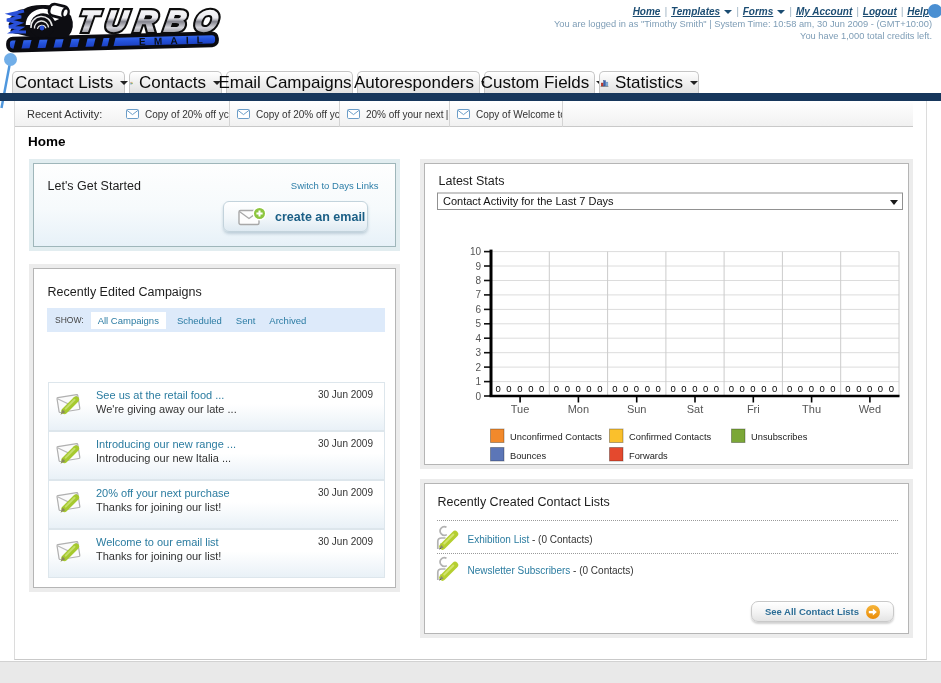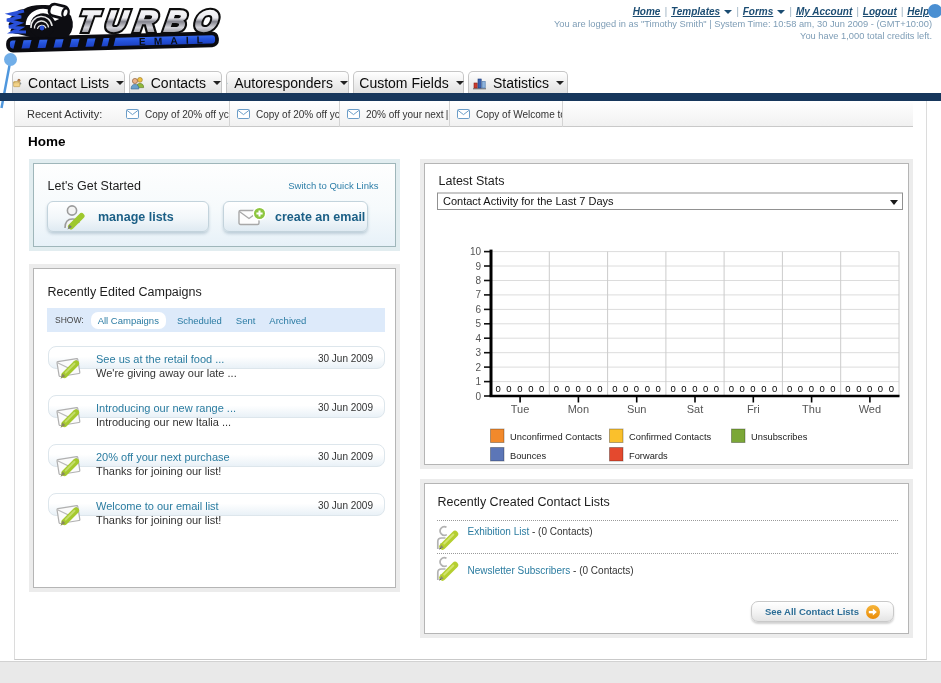--- a/index.html
+++ b/index.html
@@ -10,21 +10,21 @@
   .toplinks span.lnk { text-decoration:underline; }
   .toplinks span.sep { color:#9ab0c0; font-weight:normal; padding:0 4px; }
   .tarr { display:inline-block; width:0; height:0; border-left:4px solid transparent;
     border-right:4px solid transparent; border-top:4px solid #1b4c72; margin-left:4px; vertical-align:1px;}
   .loginfo { top:19px; right:9px; font-size:9.3px; color:#7e9db6; text-align:right; line-height:11.5px; }
   .helpdot { top:4px; left:928px; width:14px; height:14px; border-radius:50%; background:#4a8fd2; }
   
   .tabs { top:71px; left:12px; display:flex; }
   .tab { height:23px; border:1px solid #c6c6c6; border-bottom:none; border-radius:5px 5px 0 0;
     background:linear-gradient(#ffffff,#ececec 60%,#e0e0e0); margin-right:4px;
-    display:flex; align-items:center; justify-content:center; font-size:14px; color:#0b0b0b; white-space:nowrap; }
+    display:flex; align-items:center; justify-content:center; font-size:17px; color:#0b0b0b; white-space:nowrap; }
   .tab svg { margin-right:6px; }
   .tab .tarr { border-top-color:#222; margin-left:7px; }
   .navybar { top:93px; left:0; width:941px; height:8px; background:#17375c; }
   
   .frame { top:101px; left:14px; width:913px; height:559px; background:#fff;
     border-left:1px solid #dcdcdc; border-right:1px solid #dcdcdc; border-bottom:1px solid #c9c9c9; }
   .recentbar { top:101px; left:15px; width:898px; height:26px;
     background:linear-gradient(#ffffff,#f1f1f1); border-bottom:1px solid #c9c9c9; }
   .recentbar .lbl { position:absolute; left:12px; top:7px; font-size:11px; color:#333; }
   .ritem { position:absolute; top:0; height:26px; display:flex; align-items:center;
@@ -39,23 +39,23 @@
   .ptitle { position:absolute; font-size:12.5px; color:#1d1d1d; }
   .qlink { position:absolute; font-size:9.5px; color:#2d7ea8; }
   .bigbtn { position:absolute; height:31px; border:1px solid #c3d3dc; border-radius:6px;
     background:linear-gradient(#ffffff,#f2f7fa 55%,#dfeaf2); box-shadow:0 2px 3px rgba(120,150,170,.4);
     display:flex; align-items:center; justify-content:flex-start; padding-left:14px;
     font-size:12.5px; font-weight:bold; color:#1b5f86; white-space:nowrap; }
   .bigbtn svg { margin-right:11px; }
   .showbar { position:absolute; left:13.5px; top:39px; width:338px; height:24px; background:#ddeafa;
     display:flex; align-items:center; font-size:9.5px; color:#2a7ba3; }
   .showbar .sl { font-size:8.5px; color:#444; margin:0 7px 0 8px; }
-  .pill { background:#fff; border-radius:7px; padding:3px 7px; color:#2a7ba3; }
-  .crow { position:absolute; left:14.5px; width:337px; height:23px; border:1px solid #dde6ec;
-    border-radius:8px; background:linear-gradient(#ffffff 45%,#e9f1f7); }
+  .pill { background:#fff; border-radius:0; padding:3px 7px; color:#2a7ba3; }
+  .crow { position:absolute; left:14.5px; width:337px; height:49px; border:1px solid #dde6ec;
+    border-radius:0; background:linear-gradient(#ffffff 45%,#e9f1f7);margin-top:36px; }
   .crow .ct { position:absolute; left:47px; top:6px; font-size:11px; color:#2b7ca0; }
   .crow .cs { position:absolute; left:47px; top:20px; font-size:11px; color:#333;text-align:center; }
   .crow .cd { position:absolute; right:11px; top:6px; font-size:10px; color:#333; }
   .crow svg { position:absolute; left:7px; top:6px; }
   .graybtn { position:absolute; border:1px solid #c9c9c9; border-radius:7px;
     background:linear-gradient(#ffffff,#f3f3f3 55%,#e4e4e4); box-shadow:0 2px 2px rgba(0,0,0,.18);
     display:flex; align-items:center; justify-content:center; font-size:9.5px; font-weight:bold; color:#2d6e96; white-space:nowrap; }
   .graybtn svg { margin-left:7px; }
   .dotline { position:absolute; left:12px; width:461px; border-top:1px dotted #9a9a9a; }
   .clrow-t { position:absolute; left:43px; font-size:10px; color:#333; }
@@ -129,20 +129,24 @@
         <path d="M7 8 q3.5 -3 7 0 l0 2 -7 0 z" fill="#9aa8b8" stroke="#5a6a7a" stroke-width=".6"></path>
         <rect x="1" y="5.5" width="11" height="9" rx="1" fill="#f3d389" stroke="#a8832f" stroke-width=".8"></rect>
         <path d="M1 7.5 l4 -2 4 0 1 2 z" fill="#fbe8b4" stroke="#a8832f" stroke-width=".7"></path>
       </svg>Contact Lists<span class="tarr"></span></div>
   <div class="tab" style="width:93px"><svg width="16" height="16" viewBox="0 0 16 16">
         <circle cx="10.8" cy="4.6" r="2.6" fill="#f0c040" stroke="#9a7a20" stroke-width=".7"></circle>
         <path d="M6.8 13 q0 -4.5 4 -4.5 q4 0 4 4.5 z" fill="#8fb83a" stroke="#5a7a20" stroke-width=".7"></path>
         <circle cx="5.4" cy="5.8" r="2.8" fill="#e9b18a" stroke="#8a5a30" stroke-width=".7"></circle>
         <path d="M1.2 14.5 q0 -5 4.2 -5 q4.2 0 4.2 5 z" fill="#6aa0cc" stroke="#3a6a96" stroke-width=".7"></path>
       </svg>Contacts<span class="tarr"></span></div>
+  <div class="tab" style="width:127px"><svg width="17" height="13" viewBox="0 0 17 13">
+        <rect x=".7" y=".7" width="15.6" height="11.6" rx="1" fill="#eef5fb" stroke="#4a7aaa" stroke-width="1.4"></rect>
+        <path d="M1 1.5 L8.5 7.5 L16 1.5" fill="none" stroke="#4a7aaa" stroke-width="1.2"></path>
+      </svg>Email Campaigns<span class="tarr"></span></div>
   <div class="tab" style="width:123px"><svg width="17" height="15" viewBox="0 0 17 15">
         <rect x=".7" y=".7" width="14" height="10.6" rx="1" fill="#eef5fb" stroke="#4a7aaa" stroke-width="1.3"></rect>
         <path d="M1 1.5 L7.7 6.8 L14.4 1.5" fill="none" stroke="#4a7aaa" stroke-width="1.1"></path>
         <path d="M7 9 q1 4 6 3.4 l-.6 2 3.8-3 -3-3 -.5 1.8 q-3.6.6 -4-2.2 z" fill="#6fae2e" stroke="#3f7a12" stroke-width=".5"></path>
       </svg>Autoresponders<span class="tarr"></span></div>
   <div class="tab" style="width:111px"><svg width="15" height="15" viewBox="0 0 15 15">
         <rect x="4.5" y=".7" width="9" height="10.5" fill="#dcebf8" stroke="#5585b5" stroke-width="1"></rect>
         <rect x="1.5" y="3.7" width="9" height="10.5" fill="#f2f8fd" stroke="#5585b5" stroke-width="1"></rect>
         <path d="M3.2 6.2 h5.6 M3.2 8.4 h5.6 M3.2 10.6 h5.6 M3.2 12.4 h4" stroke="#8fb6d8" stroke-width=".9"></path>
       </svg>Custom Fields<span class="tarr"></span></div>
@@ -172,28 +176,21 @@
   <div class="ritem" style="left:434px;width:113px"><svg width="13" height="10" viewBox="0 0 13 10">
         <rect x=".5" y=".5" width="12" height="9" rx="1.2" fill="#fff" stroke="#6b9dc8"></rect>
         <path d="M.8 1.2 L6.5 5.6 L12.2 1.2" fill="none" stroke="#6b9dc8"></path>
       </svg>Copy of Welcome tc</div>
   <div style="position:absolute;left:547px;top:0;height:26px;border-left:1px solid #d4d4d4"></div>
 </div>
 <div class="abs hometitle">Home</div>
 
 <div class="abs panelB" style="left:32.5px;top:163px;width:363px;height:84px">
   <div class="ptitle" style="left:14px;top:15px">Let's Get Started</div>
-  <div class="qlink" style="right:16px;top:16px">Switch to Quick Links</div>
-  <div class="bigbtn" style="left:13.5px;top:37px;width:162px">
-    <svg width="25" height="26" viewBox="0 0 25 26">
-        <circle cx="10" cy="6.5" r="4.6" fill="#f4f4f4" stroke="#9c9c9c" stroke-width="1.6"></circle>
-        <path d="M3 24 q0 -9 7.5 -9 q5 0 6.6 4" fill="#f4f4f4" stroke="#9c9c9c" stroke-width="1.6"></path>
-        <line x1="9" y1="22.5" x2="19.5" y2="12" stroke="#9ec82e" stroke-width="6" stroke-linecap="round"></line>
-        <path d="M5.5 25.5 l4.5 -2.5 -2.5 -2.3 z" fill="#777"></path>
-      </svg>manage lists</div>
+  <div class="qlink" style="right:16px;top:16px">Switch to Days Links</div>
   <div class="bigbtn" style="left:189.5px;top:37px;width:145px;">
     <svg style="margin-right:8px" width="29" height="22" viewBox="0 0 29 22">
         <rect x="1" y="4.5" width="20" height="14" rx="1.5" fill="#fdfdfd" stroke="#a8a8a8" stroke-width="1.4"></rect>
         <path d="M1.4 5.5 L11 12.5 L20.6 5.5" fill="none" stroke="#a8a8a8" stroke-width="1.3"></path>
         <circle cx="21.5" cy="7.5" r="6.2" fill="#8dc63f" stroke="#fff" stroke-width="1.4"></circle>
         <path d="M18.4 6.5 h2.1 v-2.1 h2 v2.1 h2.1 v2 h-2.1 v2.1 h-2 v-2.1 h-2.1 z" fill="#fff"></path>
       </svg>create an email</div>
 </div>
 
 <div class="abs panelW" style="left:32.5px;top:268px;width:363px;height:320px">
@@ -375,21 +372,21 @@
   <div class="dotline" style="top:36px"></div>
   <svg class="abs" style="left:10px;top:41px" width="26" height="25" viewBox="0 0 26 25">
       <path d="M11.5 2.2 A4.3 4.3 0 1 0 11.8 9.6" fill="none" stroke="#b2b2b2" stroke-width="1.7"></path>
       <path d="M2.8 24 V16.5 Q2.8 13 6.5 13 H10.5" fill="none" stroke="#b2b2b2" stroke-width="1.7"></path>
       <path d="M6 18 V23" stroke="#c4c4c4" stroke-width="1.4"></path>
       <line x1="7.5" y1="21.5" x2="20" y2="9" stroke="#b5cf30" stroke-width="6.4" stroke-linecap="round"></line>
       <line x1="9.2" y1="18.6" x2="18.3" y2="9.5" stroke="#d3e470" stroke-width="2" stroke-linecap="round"></line>
       <path d="M4.2 24.6 l4.4 -2.2 -2.4 -2.4 z" fill="#8a8a70"></path>
       <path d="M4.2 24.6 l1.8 -0.9 -1 -1 z" fill="#444"></path>
     </svg>
-  <div class="clrow-t" style="top:42px"><b>Exhibition List</b> - (0 Contacts)</div>
+  <div class="clrow-t" style="top:50px"><b>Exhibition List</b> - (0 Contacts)</div>
   <div class="dotline" style="top:69px"></div>
   <svg class="abs" style="left:10px;top:72px" width="26" height="25" viewBox="0 0 26 25">
       <path d="M11.5 2.2 A4.3 4.3 0 1 0 11.8 9.6" fill="none" stroke="#b2b2b2" stroke-width="1.7"></path>
       <path d="M2.8 24 V16.5 Q2.8 13 6.5 13 H10.5" fill="none" stroke="#b2b2b2" stroke-width="1.7"></path>
       <path d="M6 18 V23" stroke="#c4c4c4" stroke-width="1.4"></path>
       <line x1="7.5" y1="21.5" x2="20" y2="9" stroke="#b5cf30" stroke-width="6.4" stroke-linecap="round"></line>
       <line x1="9.2" y1="18.6" x2="18.3" y2="9.5" stroke="#d3e470" stroke-width="2" stroke-linecap="round"></line>
       <path d="M4.2 24.6 l4.4 -2.2 -2.4 -2.4 z" fill="#8a8a70"></path>
       <path d="M4.2 24.6 l1.8 -0.9 -1 -1 z" fill="#444"></path>
     </svg>

